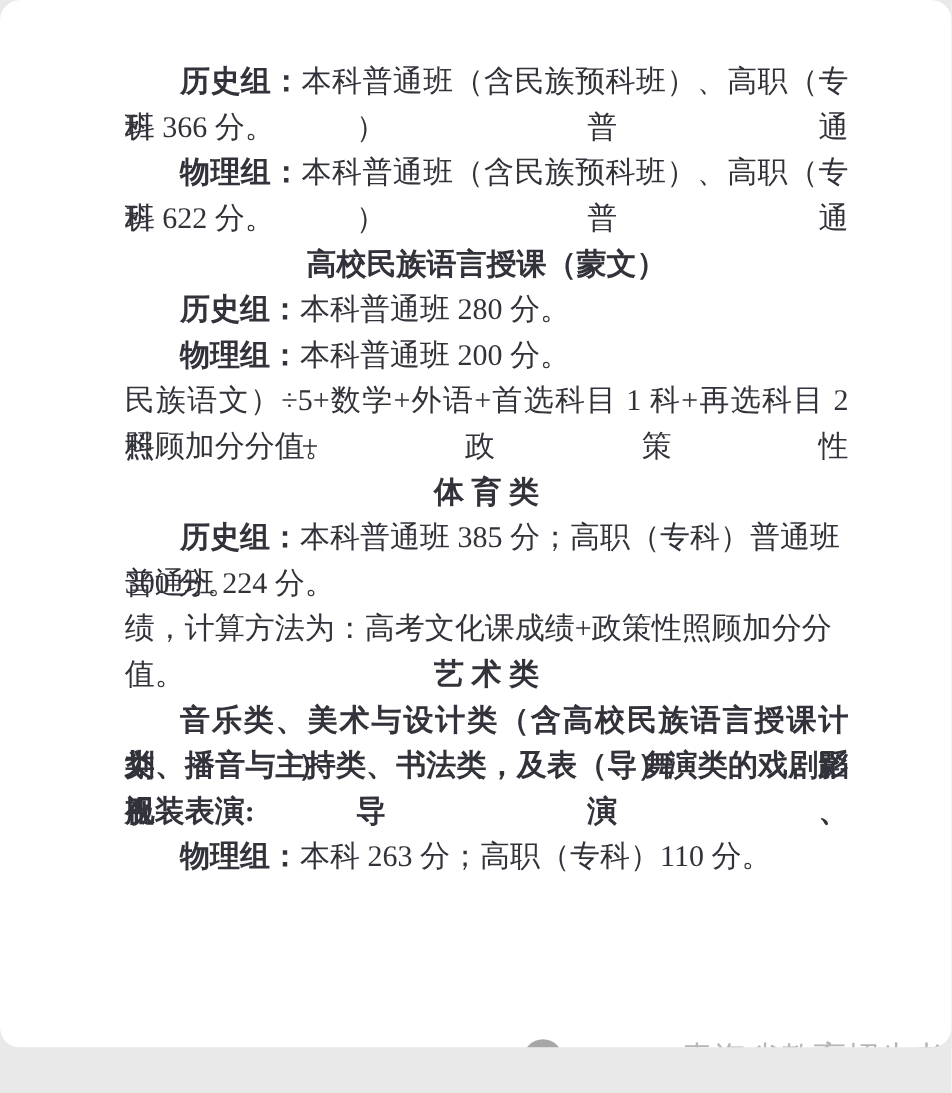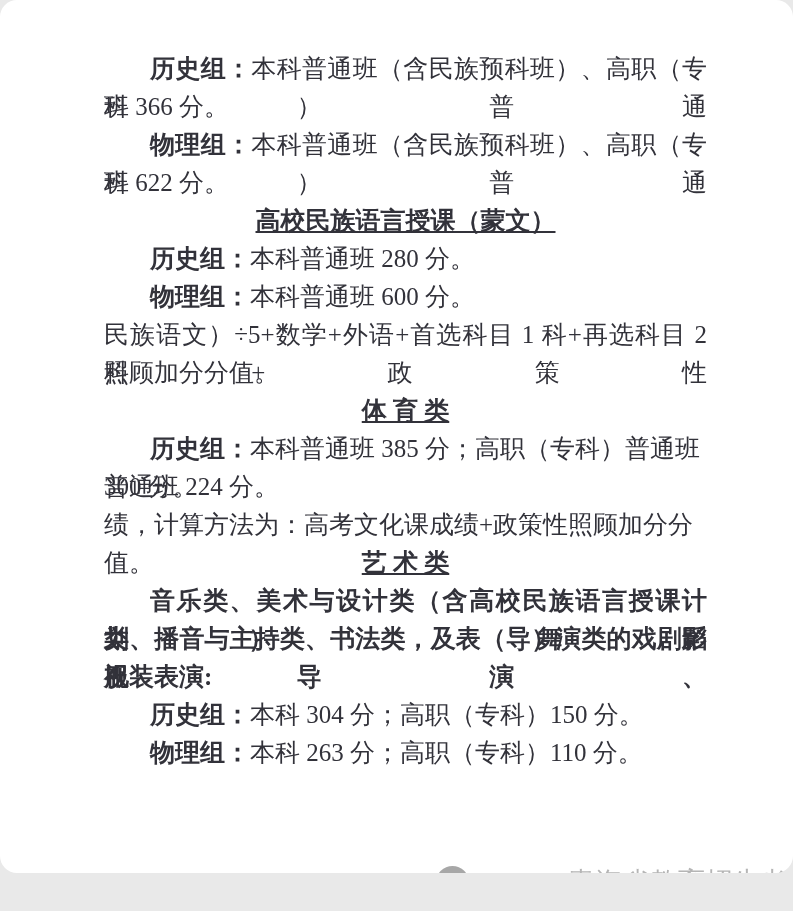--- a/index.html
+++ b/index.html
@@ -19,21 +19,21 @@
     width:603px;
   }
   .line{
     font-size:25px;
     line-height:38px;
     height:38px;
     text-align:left;
   }
   .line.indent{ text-indent:46px; }
   .line.justify{ text-align:justify; text-align-last:justify; }
-  .line.center{ text-align:center; text-indent:0; font-weight:bold;text-decoration:underline; }
+  .line.center{ text-align:center; text-indent:0; font-weight:bold; }
   .seg-bold{ font-weight:bold; }
   .watermark{
     position:absolute;
     left:436px;top:862px;
     height:40px;
     display:flex;
     align-items:center;
     font-family:"Liberation Sans","DejaVu Sans",sans-serif;
     pointer-events:none;
     white-space:nowrap;
@@ -61,32 +61,31 @@
 <body>
 
 <div class="page" style="background: rgb(255, 255, 255); color: rgb(50, 50, 58);">
   <div class="doc" id="doc-lines">
       <div class="line indent justify"><span class="seg-bold">历史组：</span><span>本科普通班（含民族预科班）、高职（专科）普通</span></div>
       <div class="line"><span>班 366 分。</span></div>
       <div class="line indent justify"><span class="seg-bold">物理组：</span><span>本科普通班（含民族预科班）、高职（专科）普通</span></div>
       <div class="line"><span>班 622 分。</span></div>
       <div class="line center"><span class="seg-bold">高校民族语言授课（蒙文）</span></div>
       <div class="line indent"><span class="seg-bold">历史组：</span><span>本科普通班 280 分。</span></div>
-      <div class="line indent"><span class="seg-bold">物理组：</span><span>本科普通班 600 分。</span></div>
+      <div class="line indent"><span class="seg-bold">物理组：</span><span>本科普通班 200 分。</span></div>
       <div class="line justify"><span>民族语文）÷5+数学+外语+首选科目 1 科+再选科目 2 科+政策性</span></div>
       <div class="line"><span>照顾加分分值。</span></div>
       <div class="line center"><span class="seg-bold">体 育 类</span></div>
       <div class="line indent"><span class="seg-bold">历史组：</span><span>本科普通班 385 分；高职（专科）普通班 300 分。</span></div>
       <div class="line"><span>普通班 224 分。</span></div>
       <div class="line"><span>绩，计算方法为：高考文化课成绩+政策性照顾加分分值。</span></div>
       <div class="line center"><span class="seg-bold">艺 术 类</span></div>
       <div class="line indent justify"><span class="seg-bold">音乐类、美术与设计类（含高校民族语言授课计划）、舞蹈</span></div>
       <div class="line justify"><span class="seg-bold">类、播音与主持类、书法类，及表（导）演类的戏剧影视导演、</span></div>
       <div class="line"><span class="seg-bold">服装表演:</span></div>
-      <div class="line indent"><span class="seg-bold">历史组：</span><span>本科 304 分；高职（专科）150 分。</span></div>
       <div class="line indent"><span class="seg-bold">物理组：</span><span>本科 263 分；高职（专科）110 分。</span></div>
     </div>
 
   <div class="watermark">
     <span class="wm-icon" id="wm-icon" style="background: rgb(155, 155, 155);"></span>
     <span class="wm-label" id="wm-label" style="color: rgb(201, 201, 201);">公众号</span>
     <span class="wm-name" id="wm-name" style="color: rgb(181, 181, 181);">青海省教育招生考试</span>
   </div>
 </div>
 

